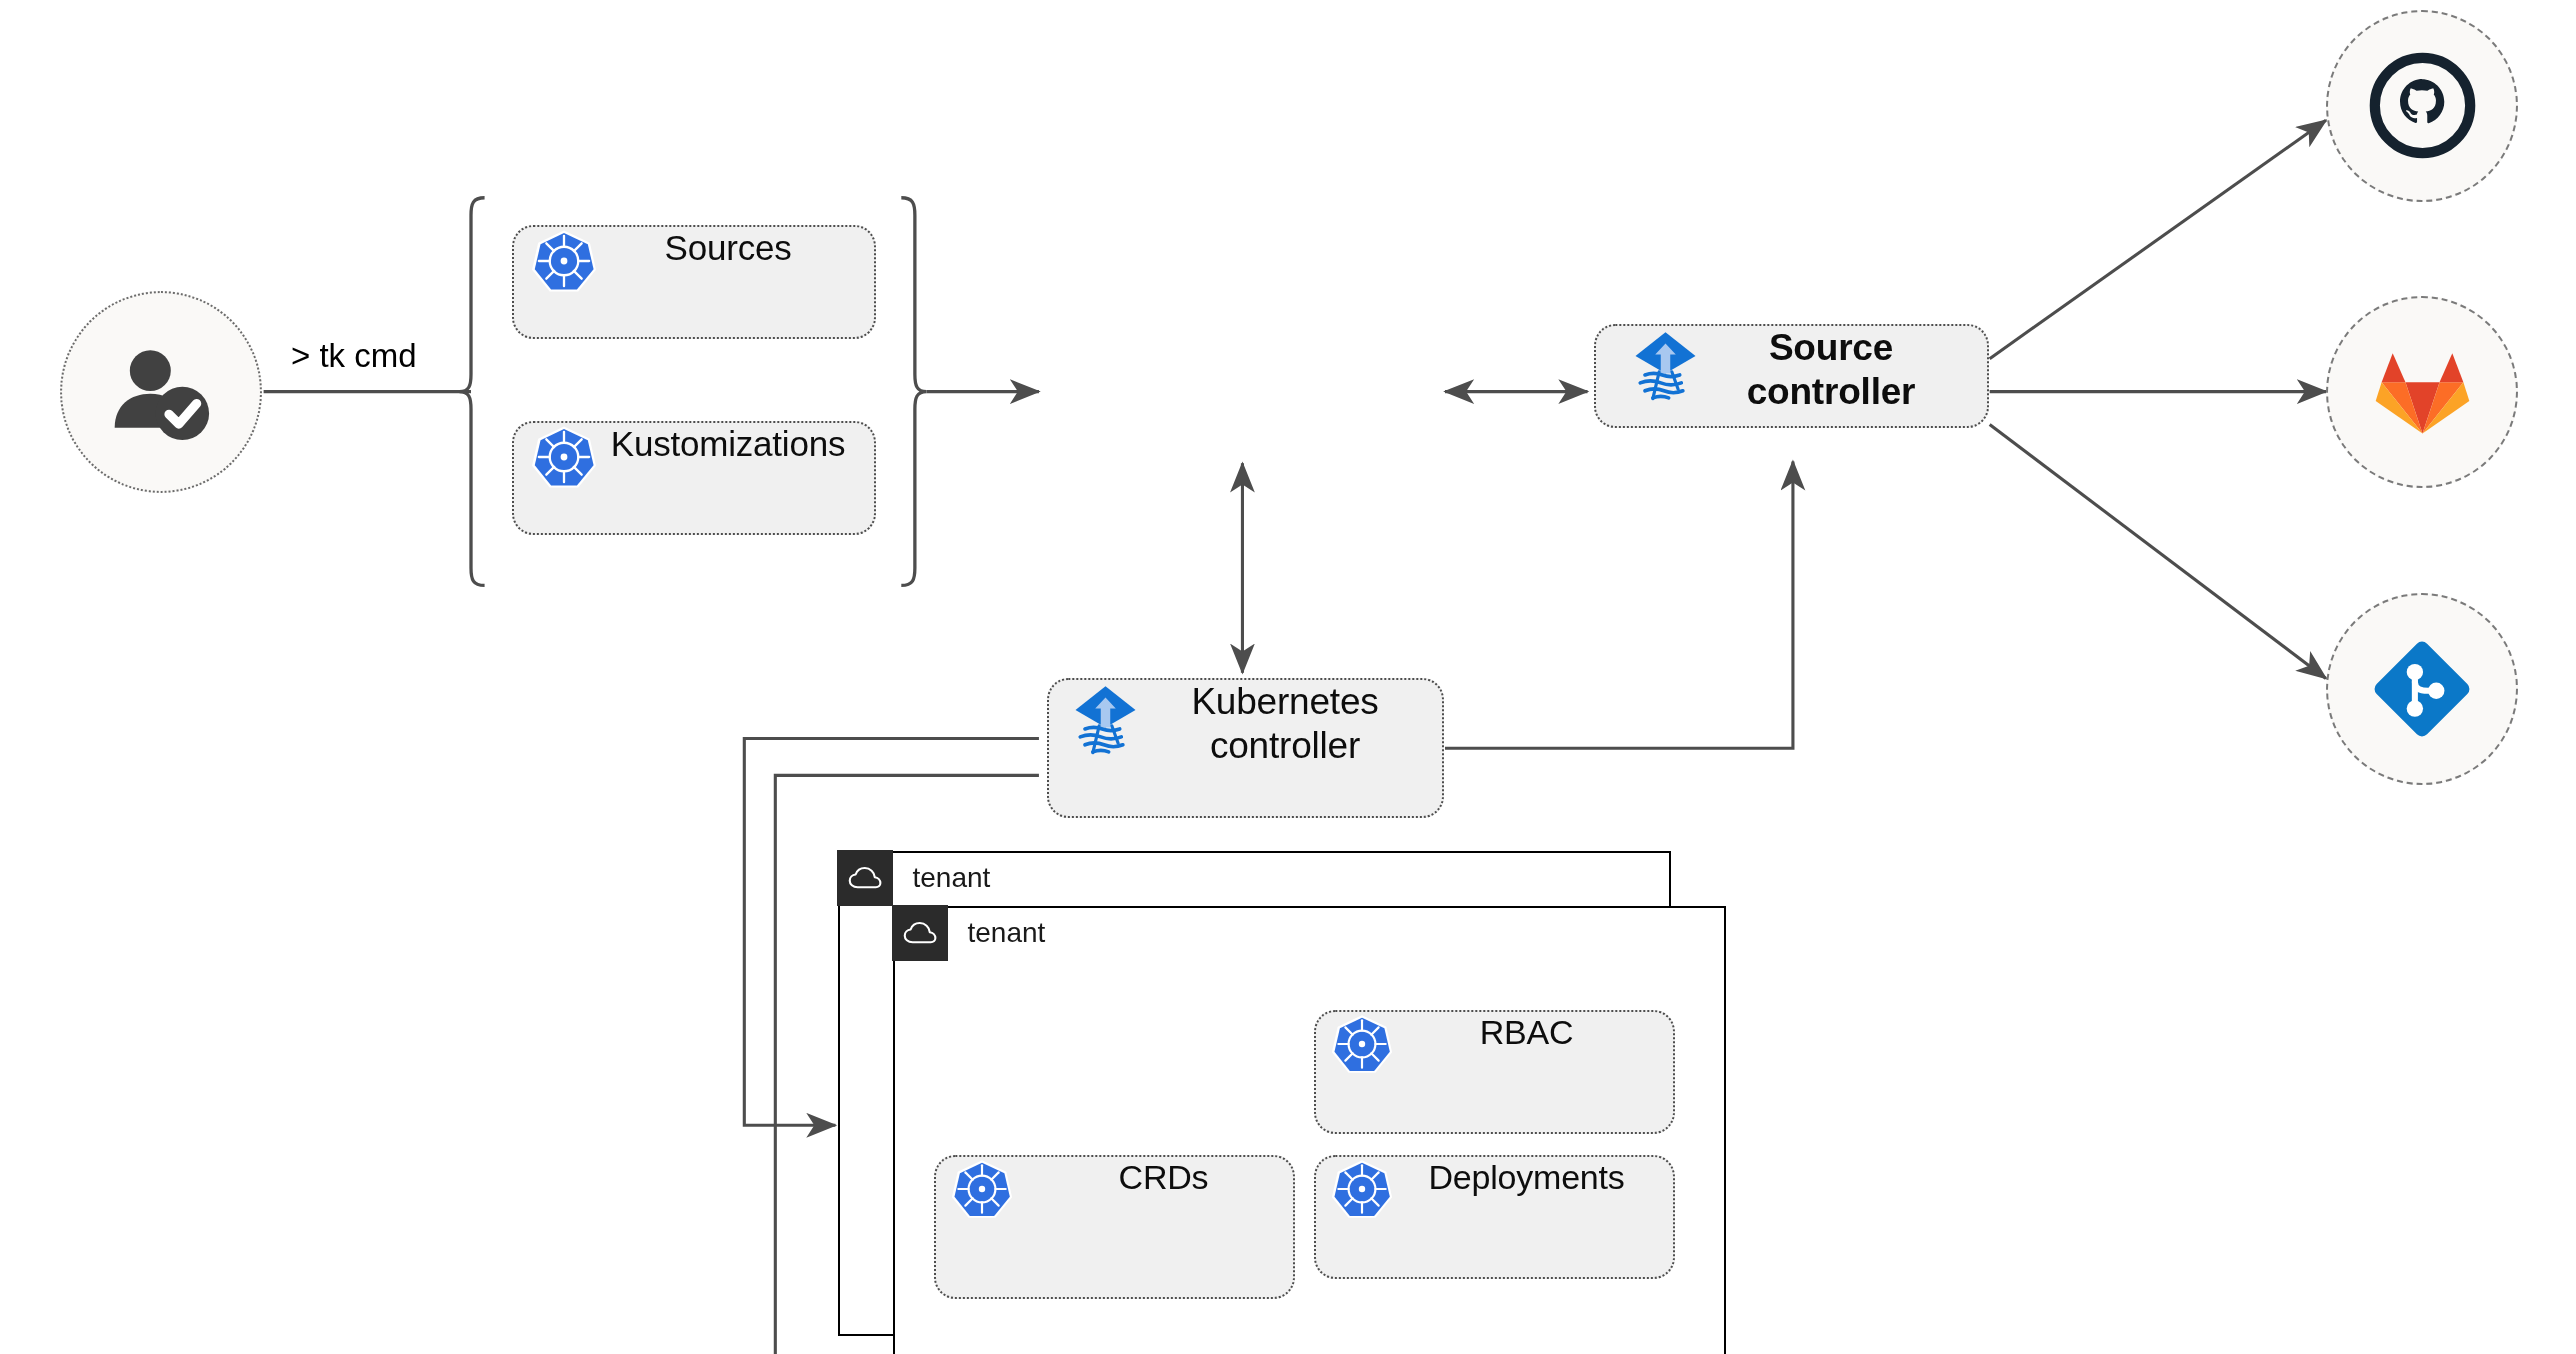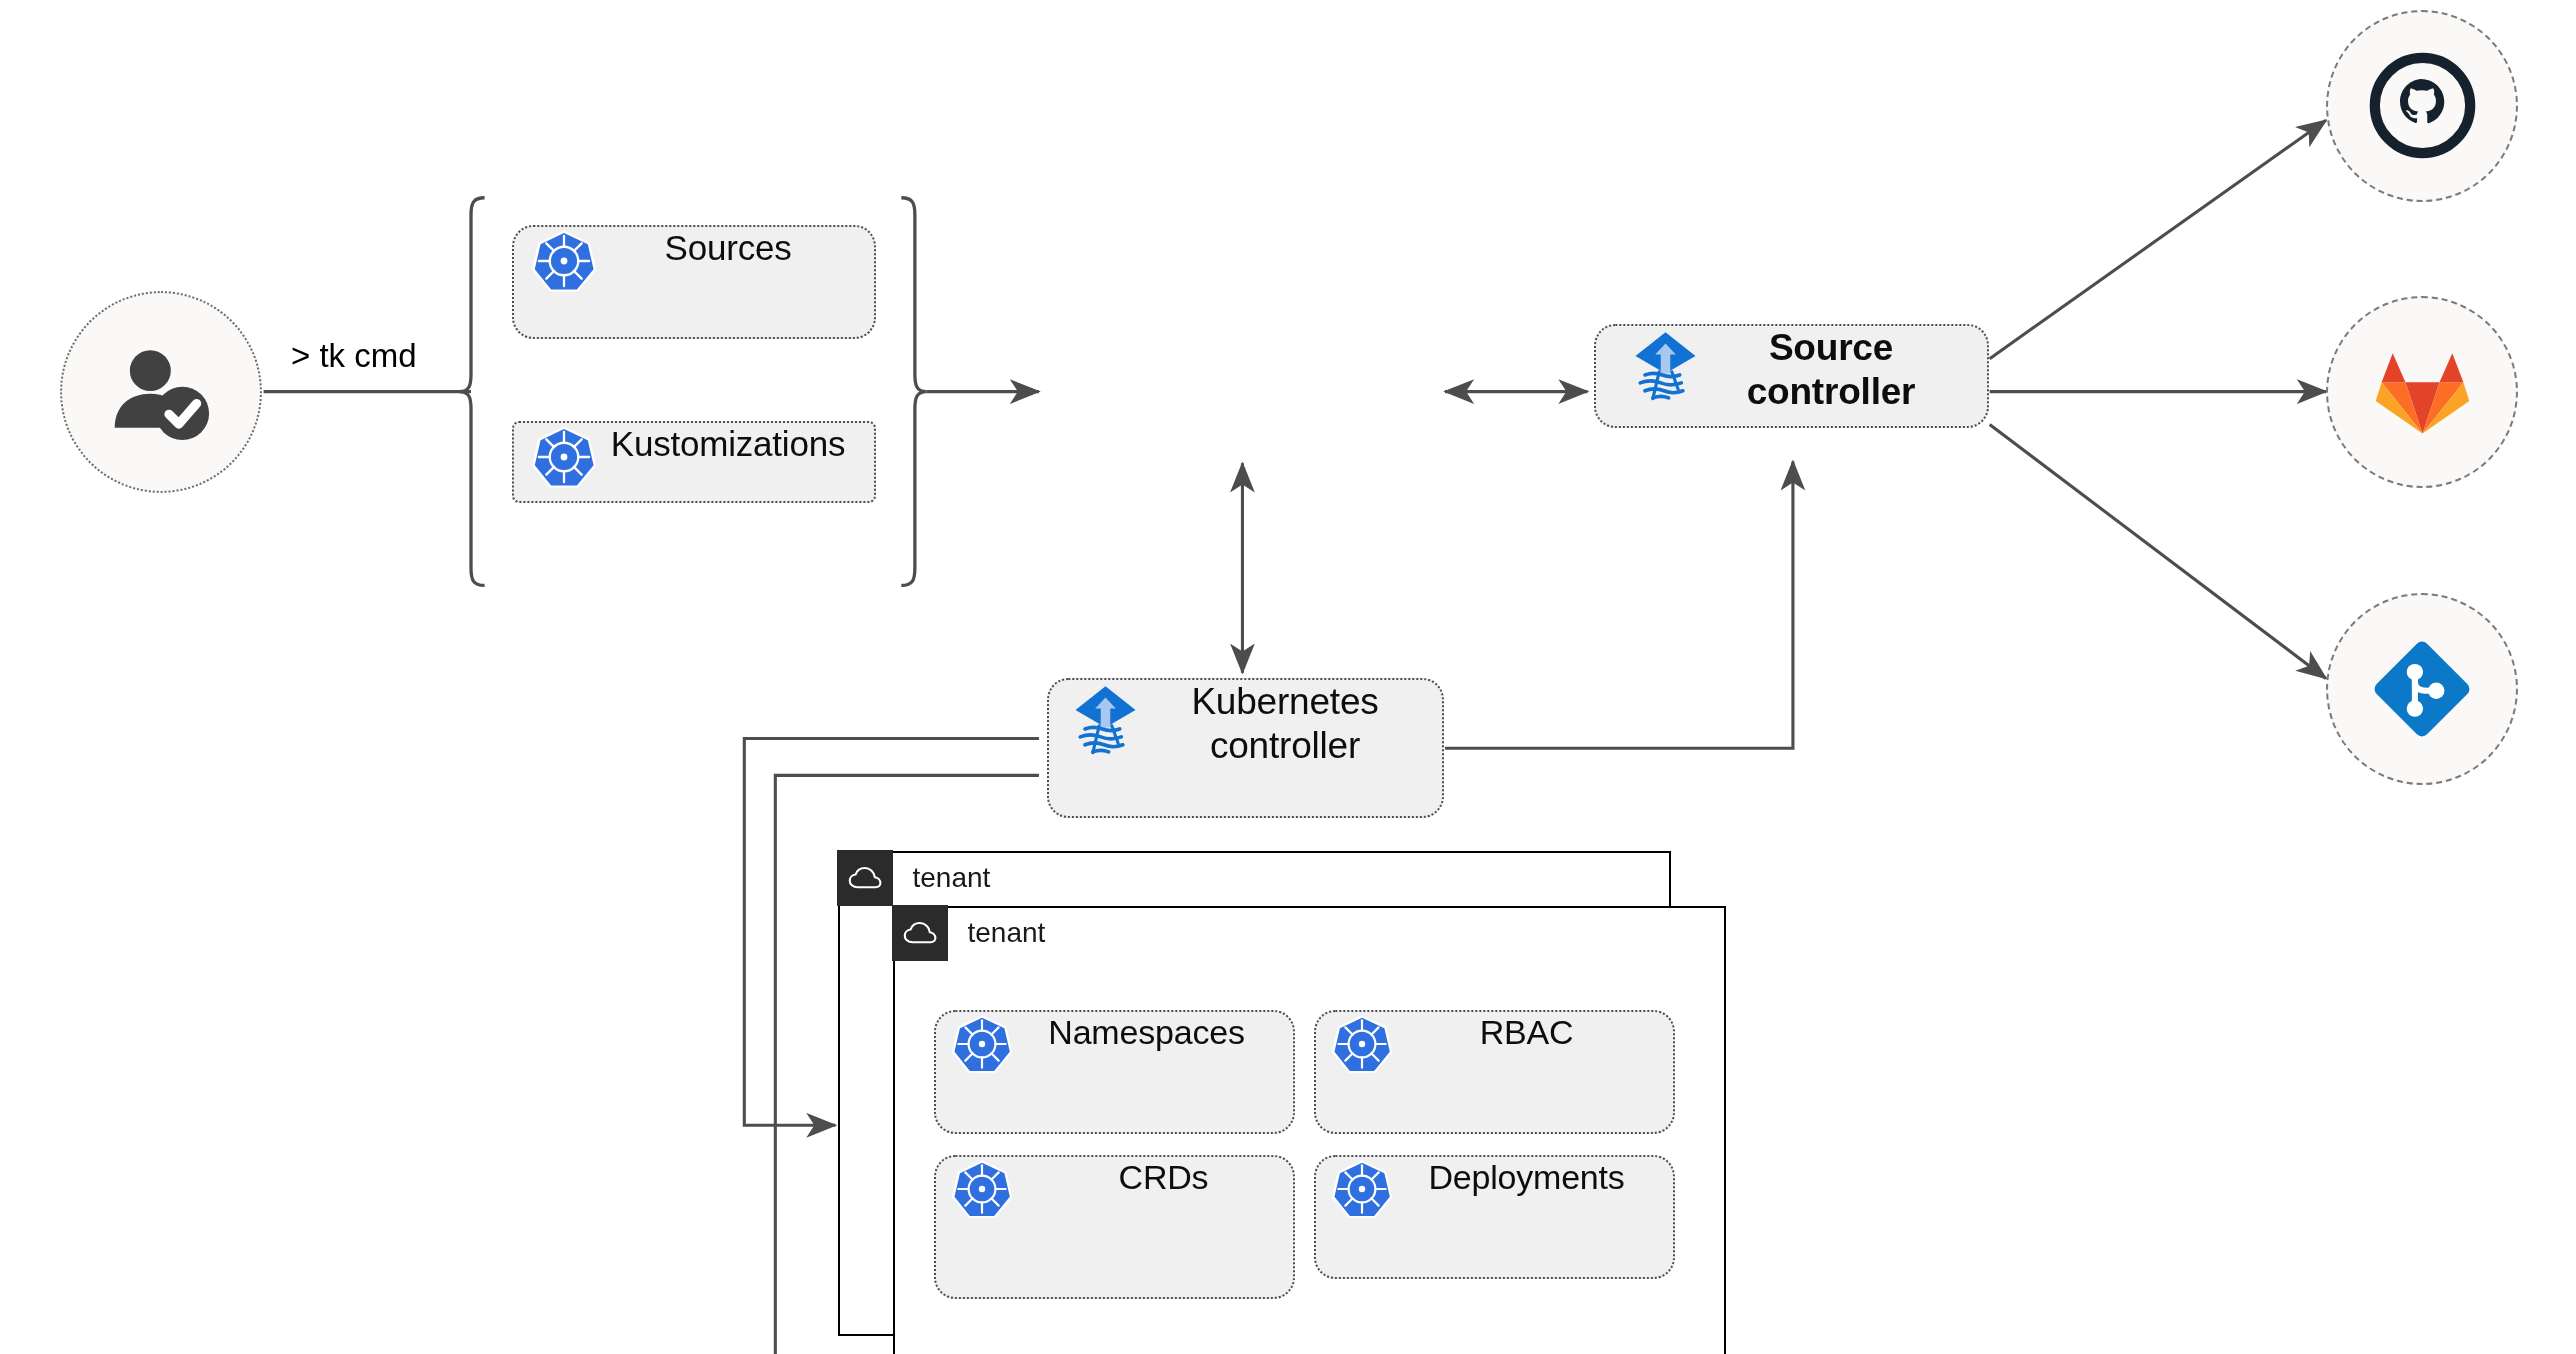--- a/index.html
+++ b/index.html
@@ -184,21 +184,21 @@
         <path d="M24 24 L35.5 35.5"></path>
         <path d="M64.5 64.5 L76 76"></path>
         <path d="M76 24 L64.5 35.5"></path>
         <path d="M35.5 64.5 L24 76"></path>
       </g>
       <circle cx="50" cy="50" r="5" fill="#ffffff"></circle>
     </svg>
     <span class="lbl" style="font-size:35px;">Sources</span>
   </div>
 
-  <div class="node" style="left:512px; top:421px; width:364px; height:82px; padding:0 15.5px;border-radius:7px;">
+  <div class="node" style="left:512px; top:421px; width:364px; height:114px; padding:0 15.5px;">
     <svg class="ico" width="68" height="68" viewBox="0 0 100 100">
       <path d="M50 5 L88 23 L97 63 L71 95 L29 95 L3 63 L12 23 Z" fill="#ffffff"></path>
       <path d="M50 9 L85 25.5 L93.5 62 L69 92 L31 92 L7 62 L15.5 25.5 Z" fill="#2f6fe0"></path>
       <g stroke="#ffffff" stroke-width="3.4" fill="none" stroke-linecap="round">
         <circle cx="50" cy="50" r="21"></circle>
         <path d="M50 13 L50 29"></path>
           <path d="M50 71 L50 87"></path>
         <path d="M13 50 L29 50"></path>
           <path d="M71 50 L87 50"></path>
         <path d="M24 24 L35.5 35.5"></path>
@@ -302,39 +302,20 @@
       <div class="tenant-tab">
         <svg width="35" height="27" viewBox="0 0 40 30">
           <path d="M11 25 C5.5 25 2 21.5 2 17.5 C2 13.8 5 10.8 8.7 10.4
                    C10.2 6 14.3 3 19.2 3 C25.2 3 30.1 7.6 30.6 13.5
                    C34.4 14 37 17 37 20.2 C37 23 34.8 25 31.8 25 Z" fill="none" stroke="#ffffff" stroke-width="2.4" stroke-linejoin="round"></path>
         </svg>
       </div>
       <div class="tenant-name">tenant</div>
     </div>
 
-    <div class="node" style="left:39px; top:102px; width:361px; height:124px; padding:0 13.6px;">
-      <svg class="ico" width="64" height="64" viewBox="0 0 100 100">
-        <path d="M50 5 L88 23 L97 63 L71 95 L29 95 L3 63 L12 23 Z" fill="#ffffff"></path>
-        <path d="M50 9 L85 25.5 L93.5 62 L69 92 L31 92 L7 62 L15.5 25.5 Z" fill="#2f6fe0"></path>
-        <g stroke="#ffffff" stroke-width="3.4" fill="none" stroke-linecap="round">
-          <circle cx="50" cy="50" r="21"></circle>
-          <path d="M50 13 L50 29"></path>
-            <path d="M50 71 L50 87"></path>
-          <path d="M13 50 L29 50"></path>
-            <path d="M71 50 L87 50"></path>
-          <path d="M24 24 L35.5 35.5"></path>
-            <path d="M64.5 64.5 L76 76"></path>
-          <path d="M76 24 L64.5 35.5"></path>
-            <path d="M35.5 64.5 L24 76"></path>
-        </g>
-        <circle cx="50" cy="50" r="5" fill="#ffffff"></circle>
-      </svg>
-      <span class="lbl" style="font-size:34px;">Namespaces</span>
-    </div>
 
     <div class="node" style="left:419px; top:102px; width:361px; height:124px; padding:0 13.6px;">
       <svg class="ico" width="64" height="64" viewBox="0 0 100 100">
         <path d="M50 5 L88 23 L97 63 L71 95 L29 95 L3 63 L12 23 Z" fill="#ffffff"></path>
         <path d="M50 9 L85 25.5 L93.5 62 L69 92 L31 92 L7 62 L15.5 25.5 Z" fill="#2f6fe0"></path>
         <g stroke="#ffffff" stroke-width="3.4" fill="none" stroke-linecap="round">
           <circle cx="50" cy="50" r="21"></circle>
           <path d="M50 13 L50 29"></path>
             <path d="M50 71 L50 87"></path>
           <path d="M13 50 L29 50"></path>

